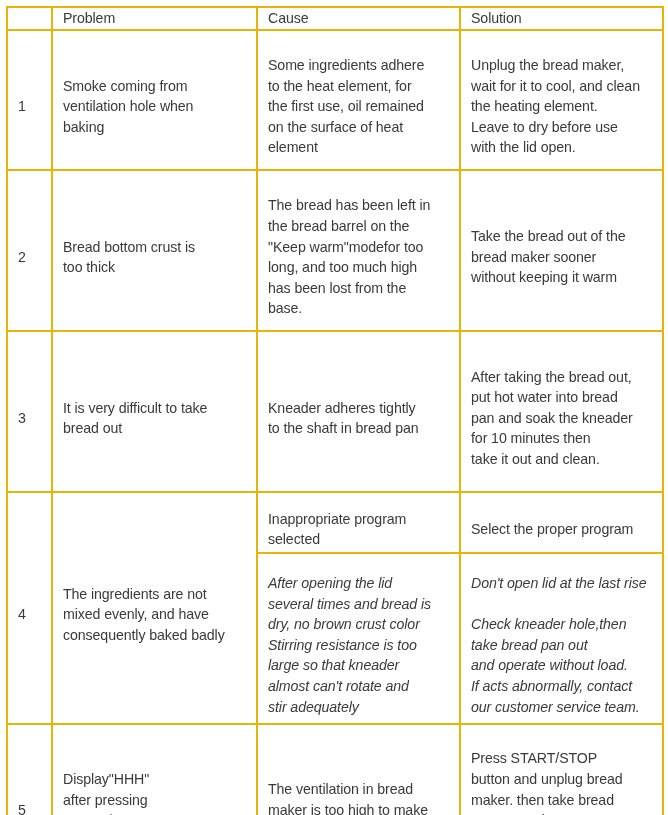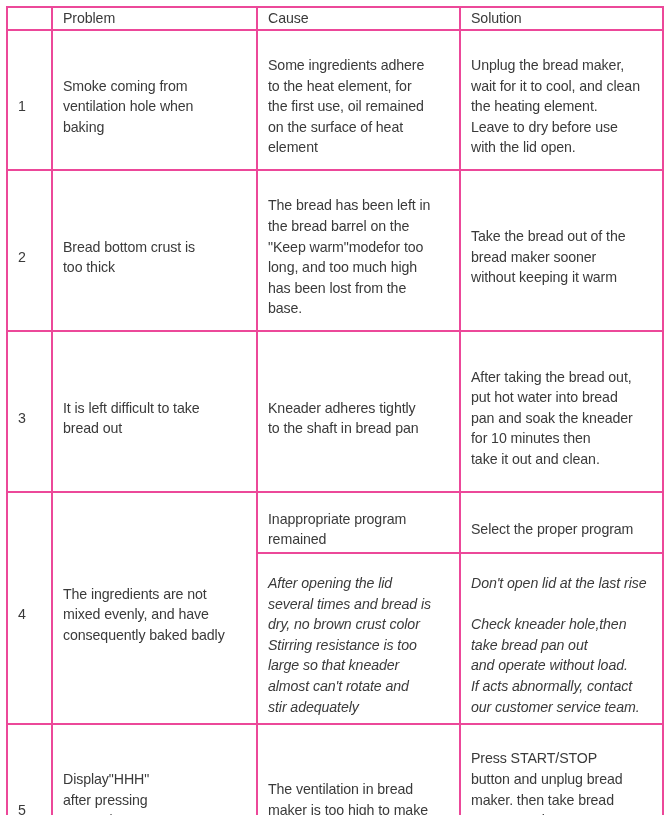--- a/index.html
+++ b/index.html
@@ -4,21 +4,21 @@
 <style>
   html, body { margin: 0; padding: 0; background: #ffffff; }
   body { width: 668px; height: 815px; position: relative; overflow: hidden;
          font-family: "Liberation Sans", "DejaVu Sans", sans-serif; color: #3a3a3a; }
   table.trouble {
     position: absolute; left: 6px; top: 6px;
     width: 656px; border-collapse: collapse; table-layout: fixed;
     font-size: 14.2px; line-height: 20.6px; letter-spacing: -0.1px;
   }
   table.trouble td, table.trouble th {
-    border: 2px solid #ec4899;
+    border: 2px solid #eab308;
     padding: 14px 5px 0 10px;
     vertical-align: middle;
     text-align: left; font-weight: normal;
     white-space: pre-line;
   }
   table.trouble th { height: 19px; padding-top: 0; padding-bottom: 0; }
   col.c-no { width: 45px; }
   col.c-prob { width: 205px; }
   col.c-cause { width: 203px; }
   col.c-sol { width: 203px; }
@@ -75,37 +75,37 @@
 "Keep warm"modefor too
 long, and too much high
 has been lost from the
 base.</td>
       <td>Take the bread out of the
 bread maker sooner
 without keeping it warm</td>
     </tr>
     <tr class="r3">
       <td class="no">3</td>
-      <td>It is left difficult to take
+      <td>It is very difficult to take
 bread out</td>
       <td>Kneader adheres tightly
 to the shaft in bread pan</td>
       <td>After taking the bread out,
 put hot water into bread
 pan and soak the kneader
 for 10 minutes then
 take it out and clean.</td>
     </tr>
     <tr class="r4a">
       <td class="no" rowspan="2">4</td>
       <td rowspan="2">The ingredients are not
 mixed evenly, and have
 consequently baked badly</td>
       <td>Inappropriate program
-remained</td>
+selected</td>
       <td>Select the proper program</td>
     </tr>
     <tr class="r4b">
       <td class="top">After opening the lid
 several times and bread is
 dry, no brown crust color
 Stirring resistance is too
 large so that kneader
 almost can't rotate and
 stir adequately</td>

